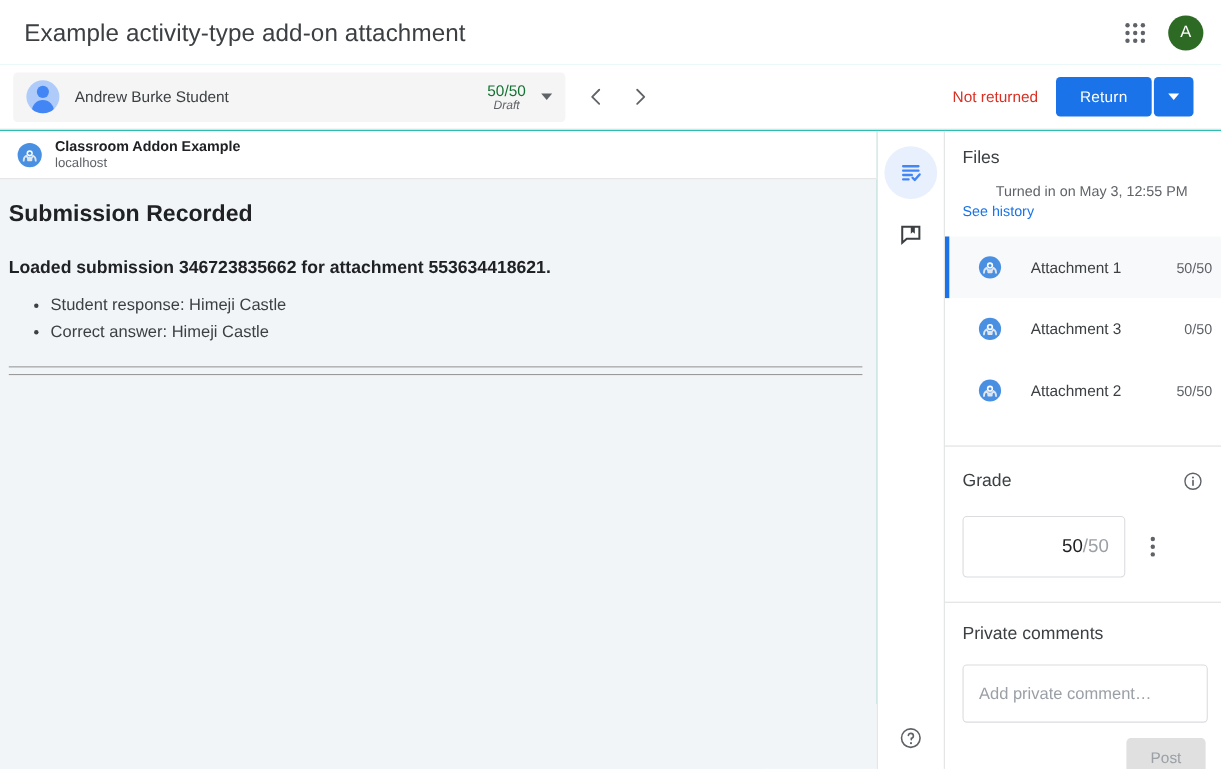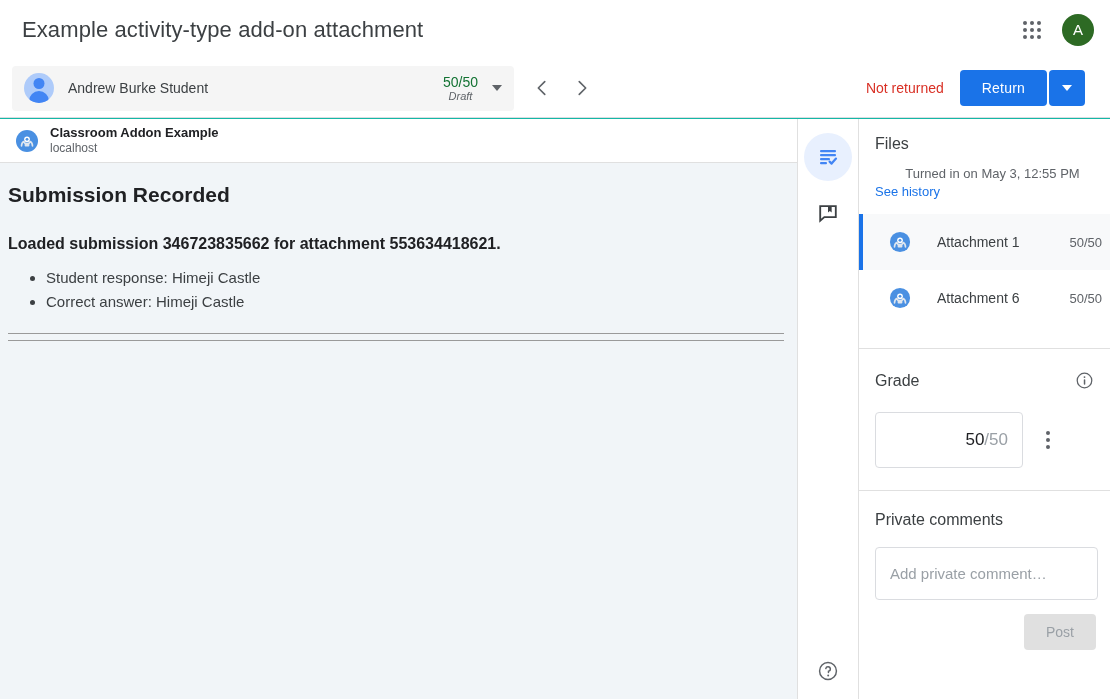--- a/index.html
+++ b/index.html
@@ -352,30 +352,41 @@
           <circle cx="12" cy="12" r="11" fill="#4a90e2"></circle>
           <circle cx="12" cy="10.2" r="3.1" fill="#fff"></circle>
           <circle cx="12" cy="10.2" r="1.5" fill="#4a90e2"></circle>
           <path d="M6 17.5 C6 13.8 8.6 12.6 8.6 12.6 L9.8 14.4 M18 17.5 C18 13.8 15.4 12.6 15.4 12.6 L14.2 14.4" fill="none" stroke="#dfe6ee" stroke-width="1.8" stroke-linecap="round"></path>
           <rect x="9.4" y="14" width="5.2" height="4" rx="1" fill="#dfe6ee"></rect>
         </svg>
         <span class="attach-name">Attachment 1</span>
         <span class="attach-score">50/50</span>
       </div>
 
-
       <div class="attach-row">
         <svg class="gcr" viewBox="0 0 24 24">
           <circle cx="12" cy="12" r="11" fill="#4a90e2"></circle>
           <circle cx="12" cy="10.2" r="3.1" fill="#fff"></circle>
           <circle cx="12" cy="10.2" r="1.5" fill="#4a90e2"></circle>
           <path d="M6 17.5 C6 13.8 8.6 12.6 8.6 12.6 L9.8 14.4 M18 17.5 C18 13.8 15.4 12.6 15.4 12.6 L14.2 14.4" fill="none" stroke="#dfe6ee" stroke-width="1.8" stroke-linecap="round"></path>
           <rect x="9.4" y="14" width="5.2" height="4" rx="1" fill="#dfe6ee"></rect>
         </svg>
-        <span class="attach-name">Attachment 6</span>
+        <span class="attach-name">Attachment 3</span>
+        <span class="attach-score">0/50</span>
+      </div>
+
+      <div class="attach-row">
+        <svg class="gcr" viewBox="0 0 24 24">
+          <circle cx="12" cy="12" r="11" fill="#4a90e2"></circle>
+          <circle cx="12" cy="10.2" r="3.1" fill="#fff"></circle>
+          <circle cx="12" cy="10.2" r="1.5" fill="#4a90e2"></circle>
+          <path d="M6 17.5 C6 13.8 8.6 12.6 8.6 12.6 L9.8 14.4 M18 17.5 C18 13.8 15.4 12.6 15.4 12.6 L14.2 14.4" fill="none" stroke="#dfe6ee" stroke-width="1.8" stroke-linecap="round"></path>
+          <rect x="9.4" y="14" width="5.2" height="4" rx="1" fill="#dfe6ee"></rect>
+        </svg>
+        <span class="attach-name">Attachment 2</span>
         <span class="attach-score">50/50</span>
       </div>
     </div>
 
     <div class="side-grade">
       <div class="grade-head">
         <div class="side-h">Grade</div>
         <div class="info-icon">
           <svg width="19" height="19" viewBox="0 0 24 24">
             <circle cx="12" cy="12" r="9.2" fill="none" stroke="#5f6368" stroke-width="1.6"></circle>

